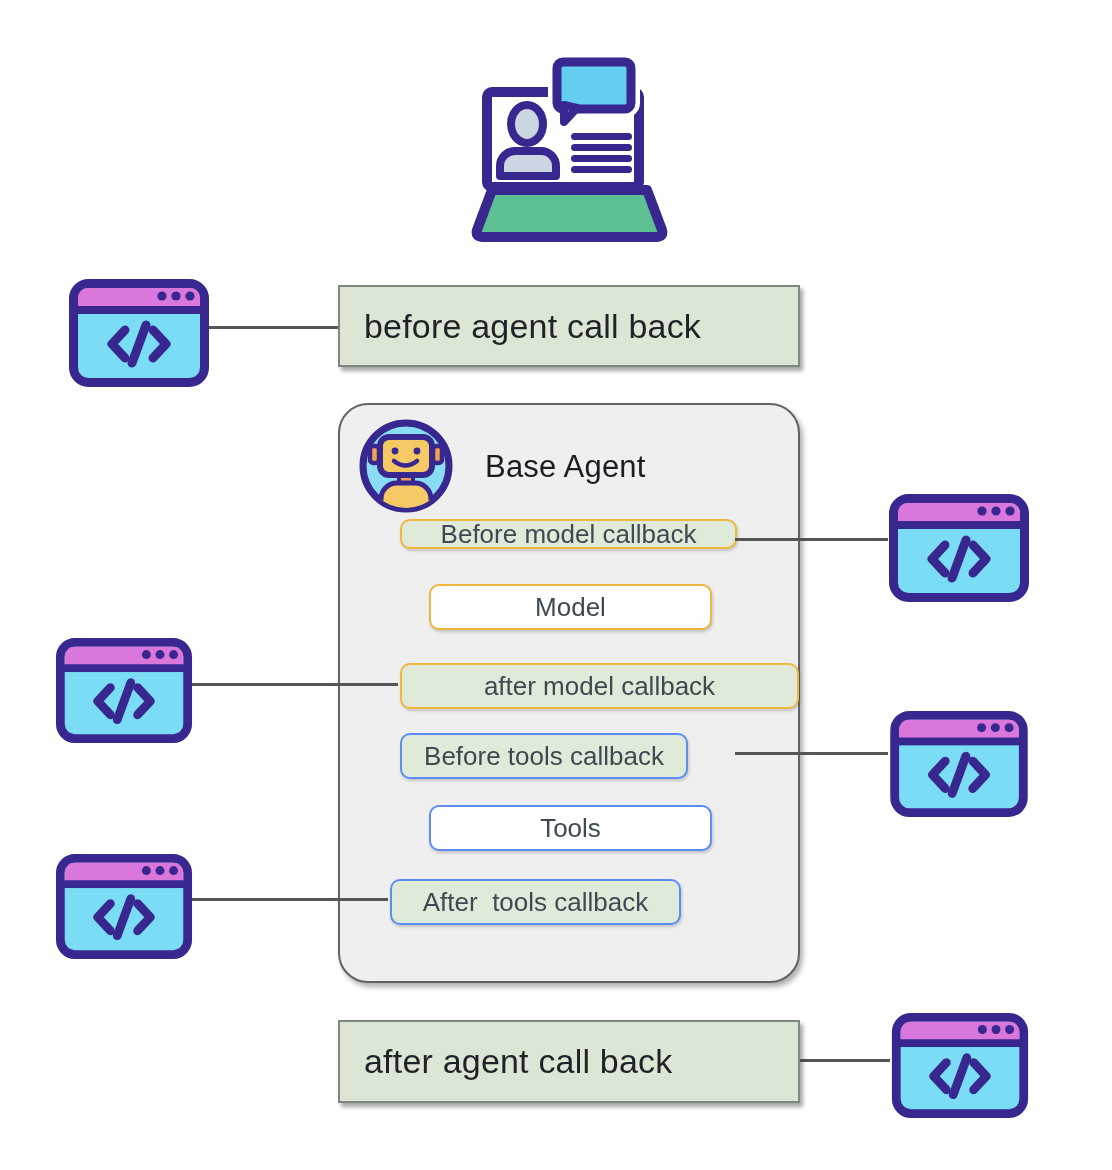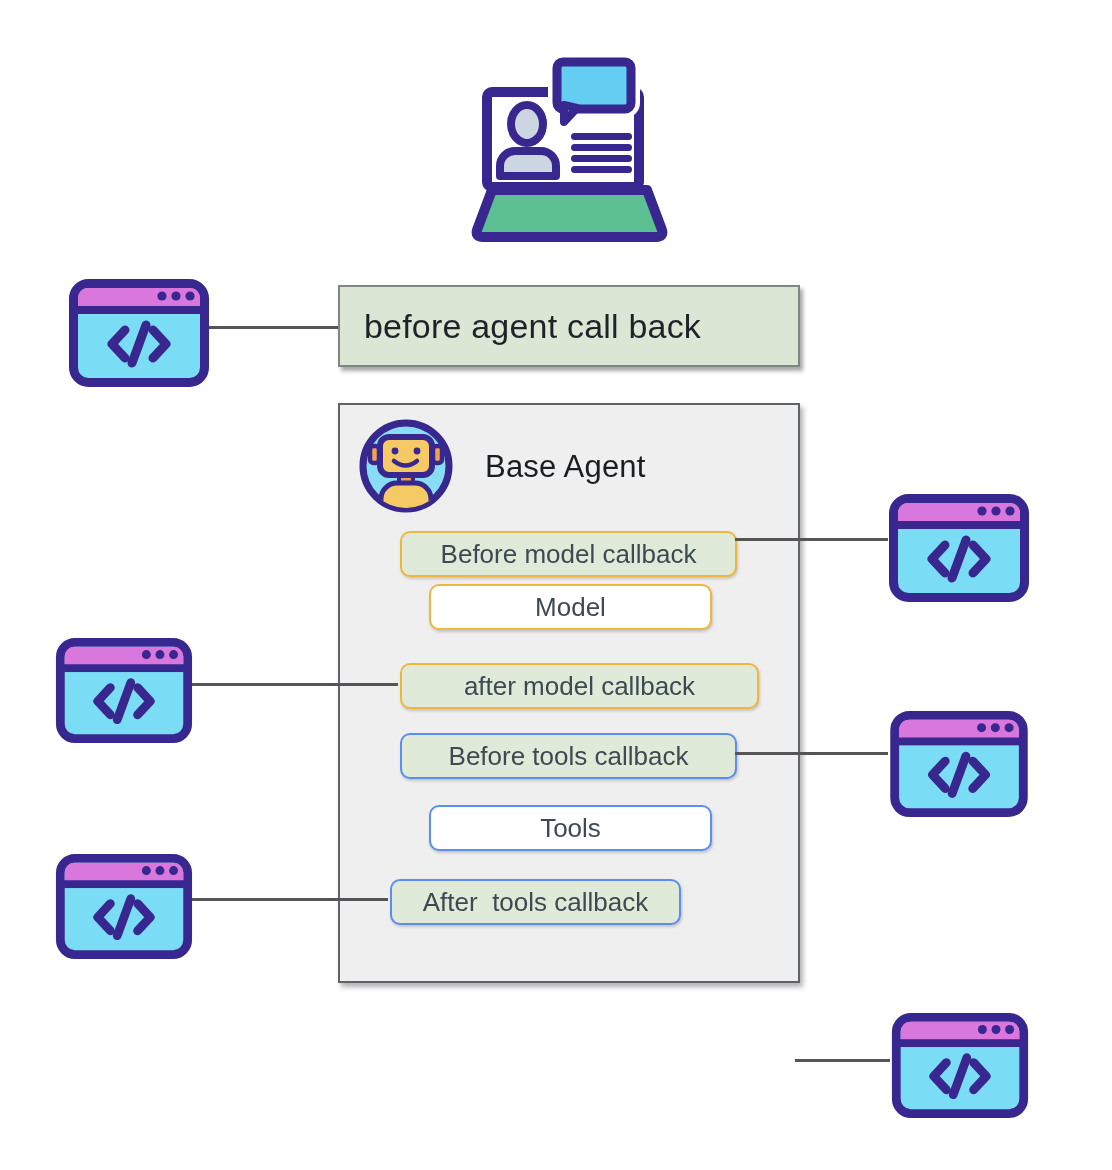--- a/index.html
+++ b/index.html
@@ -174,21 +174,21 @@
   <div class="connector" style="left:735px; top:538px; width:153px;"></div>
   <div class="connector" style="left:192px; top:683px; width:206px;"></div>
   <div class="connector" style="left:735px; top:752px; width:153px;"></div>
   <div class="connector" style="left:192px; top:898px; width:196px;"></div>
   <div class="connector" style="left:795px; top:1059px; width:95px;"></div>
 
   <div class="big-box" style="left:338px; top:285px; width:462px; height:82px;">
     <span>before agent call back</span>
   </div>
 
-  <div class="agent-container" style="left:338px; top:403px; width:462px; height:580px;">
+  <div class="agent-container" style="left:338px; top:403px; width:462px; height:580px;border-radius:30px;">
 
     <div class="icon-wrap" style="left:19px; top:14px; width:94px; height:94px;">
       <svg viewBox="0 0 94 94" xmlns="http://www.w3.org/2000/svg" aria-hidden="true">
         <defs>
             <clipPath id="robot-clip">
               <circle cx="47" cy="47" r="42"></circle>
             </clipPath>
           </defs>
         <circle cx="47" cy="47" r="43" fill="#88ddf4" stroke="#37278f" stroke-width="7"></circle>
         <g clip-path="url(#robot-clip)">
@@ -199,34 +199,37 @@
         <rect x="74" y="27" width="9" height="17" rx="3.5" fill="#f1a44f" stroke="#37278f" stroke-width="4.5"></rect>
         <rect x="21" y="18" width="52" height="38" rx="9" fill="#f5c964" stroke="#37278f" stroke-width="6"></rect>
         <circle cx="36" cy="32" r="3.4" fill="#37278f"></circle>
         <circle cx="58" cy="32" r="3.4" fill="#37278f"></circle>
         <path d="M35,42 Q46.5,51 58,42" fill="none" stroke="#37278f" stroke-width="4.5" stroke-linecap="round"></path>
       </svg>
     </div>
 
     <div class="agent-title" style="left:145px; top:44px;">Base Agent</div>
 
-    <div class="pill green yellow" style="left:60px; top:126px; width:337px; height:46px;">
+    <div class="pill green yellow" style="left:60px; top:114px; width:337px; height:30px;">
       <span>Before model callback</span>
     </div>
     <div class="pill white yellow" style="left:89px; top:179px; width:283px; height:46px;">
       <span>Model</span>
     </div>
-    <div class="pill green yellow" style="left:60px; top:258px; width:359px; height:46px;">
+    <div class="pill green yellow" style="left:60px; top:258px; width:399px; height:46px;">
       <span>after model callback</span>
     </div>
-    <div class="pill green blue" style="left:60px; top:328px; width:337px; height:46px;">
+    <div class="pill green blue" style="left:60px; top:328px; width:288px; height:46px;">
       <span>Before tools callback</span>
     </div>
     <div class="pill white blue" style="left:89px; top:400px; width:283px; height:46px;text-align:center;">
       <span>Tools</span>
     </div>
     <div class="pill green blue" style="left:50px; top:474px; width:291px; height:46px;">
       <span>After  tools callback</span>
     </div>
   </div>
 
+  <div class="big-box" style="left:338px; top:1020px; width:462px; height:83px;">
+    <span>after agent call back</span>
+  </div>
 
 </div>
 
 </body></html>

